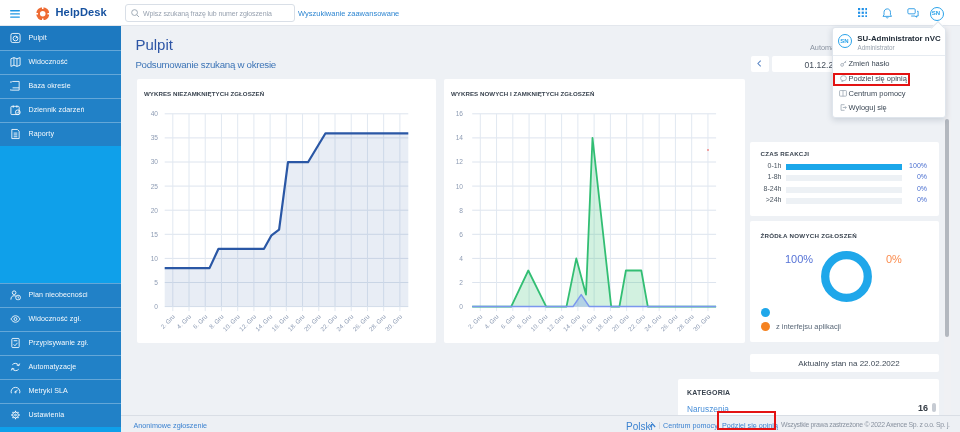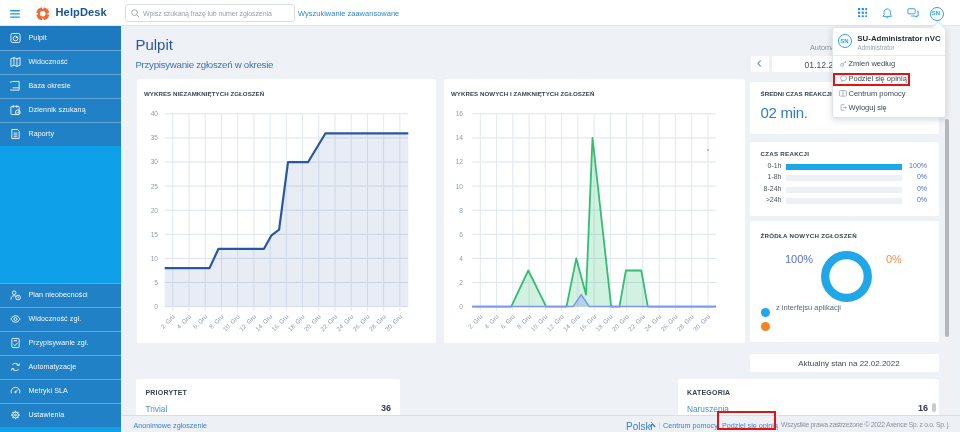--- a/index.html
+++ b/index.html
@@ -96,21 +96,21 @@
         <span class="lbl">Baza okresie</span>
       </div>
       <div class="sideitem sep" style="top:98px;">
         <svg width="11" height="11" viewBox="0 0 12 12" fill="none" stroke="rgba(255,255,255,.95)" stroke-width="1">
           <rect x="1" y="2" width="9" height="9" rx="1"></rect>
           <line x1="3.5" y1="1" x2="3.5" y2="3.5"></line>
           <line x1="7.5" y1="1" x2="7.5" y2="3.5"></line>
           <circle cx="8.5" cy="8.5" r="2.6"></circle>
           <polyline points="7.5,8.5 8.3,9.3 9.7,7.9"></polyline>
         </svg>
-        <span class="lbl">Dziennik szukaną</span>
+        <span class="lbl">Dziennik zdarzeń</span>
       </div>
       <div class="sideitem sep" style="top:122px;">
         <svg width="11" height="11" viewBox="0 0 12 12" fill="none" stroke="rgba(255,255,255,.95)" stroke-width="1">
           <path d="M2 1 L8 1 L10 3 L10 11 L2 11 Z"></path>
           <line x1="4" y1="5" x2="8" y2="5"></line>
           <line x1="4" y1="7" x2="8" y2="7"></line>
           <line x1="4" y1="9" x2="8" y2="9"></line>
         </svg>
         <span class="lbl">Raporty</span>
       </div>
@@ -159,21 +159,21 @@
         <svg width="11" height="11" viewBox="0 0 12 12" fill="none" stroke="rgba(255,255,255,.95)" stroke-width="1">
           <circle cx="6" cy="6" r="3.1"></circle>
           <circle cx="6" cy="6" r="1"></circle>
           <path stroke-width="1.4" d="M6 1.4 L6 2.6 M6 9.4 L6 10.6 M1.4 6 L2.6 6 M9.4 6 L10.6 6 M2.8 2.8 L3.6 3.6 M8.4 8.4 L9.2 9.2 M9.2 2.8 L8.4 3.6 M3.6 8.4 L2.8 9.2"></path>
         </svg>
         <span class="lbl">Ustawienia</span>
       </div>
     </div>
 
   <div class="abs" style="left:135.4px;top:36.4px;font-size:15px;color:#2d55a5;">Pulpit</div>
-  <div class="abs" style="left:135.4px;top:59.2px;font-size:9.7px;letter-spacing:-0.27px;color:#3c74b6;">Przypisywanie zgłoszeń w okresie</div>
+  <div class="abs" style="left:135.4px;top:59.2px;font-size:9.7px;letter-spacing:-0.27px;color:#3c74b6;">Podsumowanie szukaną w okresie</div>
 
   <div class="card" style="left:136.5px;top:79px;width:299px;height:264px;">
     <svg width="299" height="264" viewBox="0 0 299 264" style="display:block">
       <text x="7" y="17" font-size="6.15" font-weight="bold" fill="#39434f" letter-spacing="0.05">WYKRES NIEZAMKNIĘTYCH ZGŁOSZEŃ</text>
       <g stroke="#dde4ee" stroke-width="1">
         <line x1="27.7" y1="227.6" x2="271.3" y2="227.6"></line>
         <line x1="27.7" y1="203.5" x2="271.3" y2="203.5"></line>
         <line x1="27.7" y1="179.4" x2="271.3" y2="179.4"></line>
         <line x1="27.7" y1="155.3" x2="271.3" y2="155.3"></line>
         <line x1="27.7" y1="131.2" x2="271.3" y2="131.2"></line>
@@ -302,24 +302,20 @@
   <div class="abs" style="left:810px;top:42.5px;font-size:7.3px;color:#8a93a0;">Automatyczne odświeżanie</div>
   <div class="card" style="left:751px;top:56.3px;width:18.3px;height:15.5px;">
     <svg style="position:absolute;left:5.3px;top:4.2px" width="7" height="7" viewBox="0 0 8 8">
       <polyline points="5.4,0.8 2.2,4 5.4,7.2" fill="none" stroke="#5b87c5" stroke-width="1.2"></polyline>
     </svg>
   </div>
   <div class="card" style="left:771.6px;top:56.3px;width:166.9px;height:15.5px;">
     <div style="position:absolute;left:33px;top:3.6px;font-size:8.6px;color:#454f5c;">01.12.2021 - 31.12.2021</div>
   </div>
 
-  <div class="card" style="left:749.5px;top:82px;width:189px;height:52px;">
-    <div style="position:absolute;left:11px;top:8px;font-size:6.2px;font-weight:bold;color:#39434f;letter-spacing:.02px;">ŚREDNI CZAS REAKCJI</div>
-    <div style="position:absolute;left:11px;top:21.5px;font-size:15px;letter-spacing:-0.3px;color:#3079cf;">02 min.</div>
-  </div>
 
   <div class="card" style="left:749.5px;top:141.7px;width:189px;height:74.4px;">
     <div style="position:absolute;left:11px;top:8.5px;font-size:6.2px;font-weight:bold;color:#39434f;letter-spacing:.25px;">CZAS REAKCJI</div>
     <div style="position:absolute;right:157px;top:20.5px;font-size:7px;color:#4a5560;">0-1h</div>
     <div style="position:absolute;left:36.3px;top:22.5px;width:116.4px;height:6px;background:#1ba7ea;"></div>
     <div style="position:absolute;left:155.5px;top:20.5px;width:22px;text-align:right;font-size:7px;color:#4a6fd0;">100%</div>
     <div style="position:absolute;right:157px;top:31.8px;font-size:7px;color:#4a5560;">1-8h</div>
     <div style="position:absolute;left:36.3px;top:33.8px;width:116.4px;height:6px;background:#edf1f5;"></div>
     <div style="position:absolute;left:155.5px;top:31.8px;width:22px;text-align:right;font-size:7px;color:#4a6fd0;">0%</div>
     <div style="position:absolute;right:157px;top:43px;font-size:7px;color:#4a5560;">8-24h</div>
@@ -331,34 +327,29 @@
   </div>
 
   <div class="card" style="left:749.5px;top:220.8px;width:189px;height:121.4px;">
     <div style="position:absolute;left:11px;top:11px;font-size:6.2px;font-weight:bold;color:#39434f;letter-spacing:.25px;">ŹRÓDŁA NOWYCH ZGŁOSZEŃ</div>
     <svg style="position:absolute;left:71px;top:30.7px" width="51" height="51" viewBox="0 0 51 51">
       <circle cx="25.5" cy="25.5" r="21.3" fill="none" stroke="#1fa7ea" stroke-width="8.3"></circle>
     </svg>
     <div style="position:absolute;left:35.5px;top:32.5px;font-size:11px;color:#5673d6;">100%</div>
     <div style="position:absolute;left:136.5px;top:32.5px;font-size:11px;color:#fb8c4e;">0%</div>
     <div style="position:absolute;left:11.5px;top:87.5px;width:9px;height:9px;border-radius:50%;background:#1fa7ea;"></div>
-    <div style="position:absolute;left:26.5px;top:82px;font-size:7.5px;color:#5a6878;">z interfejsu aplikacji</div>
+    <div style="position:absolute;left:26.5px;top:101px;font-size:7.5px;color:#5a6878;">z interfejsu aplikacji</div>
     <div style="position:absolute;left:11.5px;top:101.5px;width:9px;height:9px;border-radius:50%;background:#f58220;"></div>
     <div style="position:absolute;left:26.5px;top:103px;font-size:7.5px;color:#5a6878;margin-top:36px;">z wiadomości e-mail</div>
   </div>
 
   <div class="card" style="left:749.5px;top:354.4px;width:189px;height:17.6px;">
     <div style="position:absolute;left:5px;top:4.2px;width:100%;text-align:center;font-size:8px;color:#3f4a57;">Aktualny stan na 22.02.2022</div>
   </div>
 
-  <div class="card" style="left:136px;top:379px;width:263.5px;height:53px;">
-    <div style="position:absolute;left:9.5px;top:10px;font-size:7px;font-weight:bold;color:#39434f;letter-spacing:.2px;">PRIORYTET</div>
-    <div style="position:absolute;left:9.5px;top:24.5px;font-size:8.3px;color:#4a90d9;">Trivial</div>
-    <div style="position:absolute;right:8.6px;top:24px;font-size:9px;font-weight:bold;color:#333b44;">36</div>
-  </div>
   <div class="card" style="left:678px;top:379px;width:260.5px;height:53px;">
     <div style="position:absolute;left:9px;top:10px;font-size:7px;font-weight:bold;color:#39434f;letter-spacing:.2px;">KATEGORIA</div>
     <div style="position:absolute;left:9px;top:24.5px;font-size:8.3px;color:#4a90d9;">Naruszenia</div>
     <div style="position:absolute;right:10.5px;top:24px;font-size:9px;font-weight:bold;color:#333b44;">16</div>
     <div style="position:absolute;right:3px;top:24px;width:4px;height:9px;border-radius:2px;background:#c6cbd3;"></div>
   </div>
 
   <div class="abs" style="left:121px;top:415px;width:839px;height:17px;background:#edf0f4;border-top:1px solid #d9dee5;box-sizing:border-box;">
     <div style="position:absolute;left:12.5px;top:4.8px;font-size:7.2px;color:#3b82d0;">Anonimowe zgłoszenie</div>
     <div style="position:absolute;left:505px;top:4.8px;font-size:10px;color:#3b82d0;white-space:nowrap;">Polski</div>
@@ -383,21 +374,21 @@
   </div>
   <div class="abs" style="left:857.3px;top:34px;font-size:7.9px;font-weight:bold;color:#232e3a;">SU-Administrator nVC</div>
   <div class="abs" style="left:857.5px;top:44.3px;font-size:6.3px;color:#98a2ae;">Administrator</div>
   <div class="abs" style="left:833px;top:55.4px;width:112px;height:1px;background:#e6ebf1;"></div>
 
   <svg class="ddic" style="top:59.5px" width="7" height="7" viewBox="0 0 10 10">
     <circle cx="3" cy="7" r="2" fill="none" stroke="#9aa5b1" stroke-width="1.1"></circle>
     <line x1="4.5" y1="5.5" x2="8.8" y2="1.2" stroke="#9aa5b1" stroke-width="1.1"></line>
     <line x1="7.2" y1="2.8" x2="8.6" y2="4.2" stroke="#9aa5b1" stroke-width="1.1"></line>
   </svg>
-  <div class="ddit" style="top:58.6px">Zmień według</div>
+  <div class="ddit" style="top:58.6px">Zmień hasło</div>
 
   <svg class="ddic" style="top:74.8px" width="7" height="7" viewBox="0 0 10 10">
     <ellipse cx="5" cy="4.6" rx="4.2" ry="3.6" fill="none" stroke="#9aa5b1" stroke-width="1.1"></ellipse>
     <path d="M3 7.8 L2.6 9.6 L5 8" fill="none" stroke="#9aa5b1" stroke-width="1.1"></path>
   </svg>
   <div class="ddit" style="top:73.9px">Podziel się opinią</div>
 
   <svg class="ddic" style="top:89.5px;left:838.8px" width="8" height="7" viewBox="0 0 11 10">
     <rect x="0.6" y="0.8" width="9.8" height="8" rx="1" fill="none" stroke="#9aa5b1" stroke-width="1.1"></rect>
     <line x1="5.5" y1="0.8" x2="5.5" y2="8.8" stroke="#9aa5b1" stroke-width="1.1"></line>

